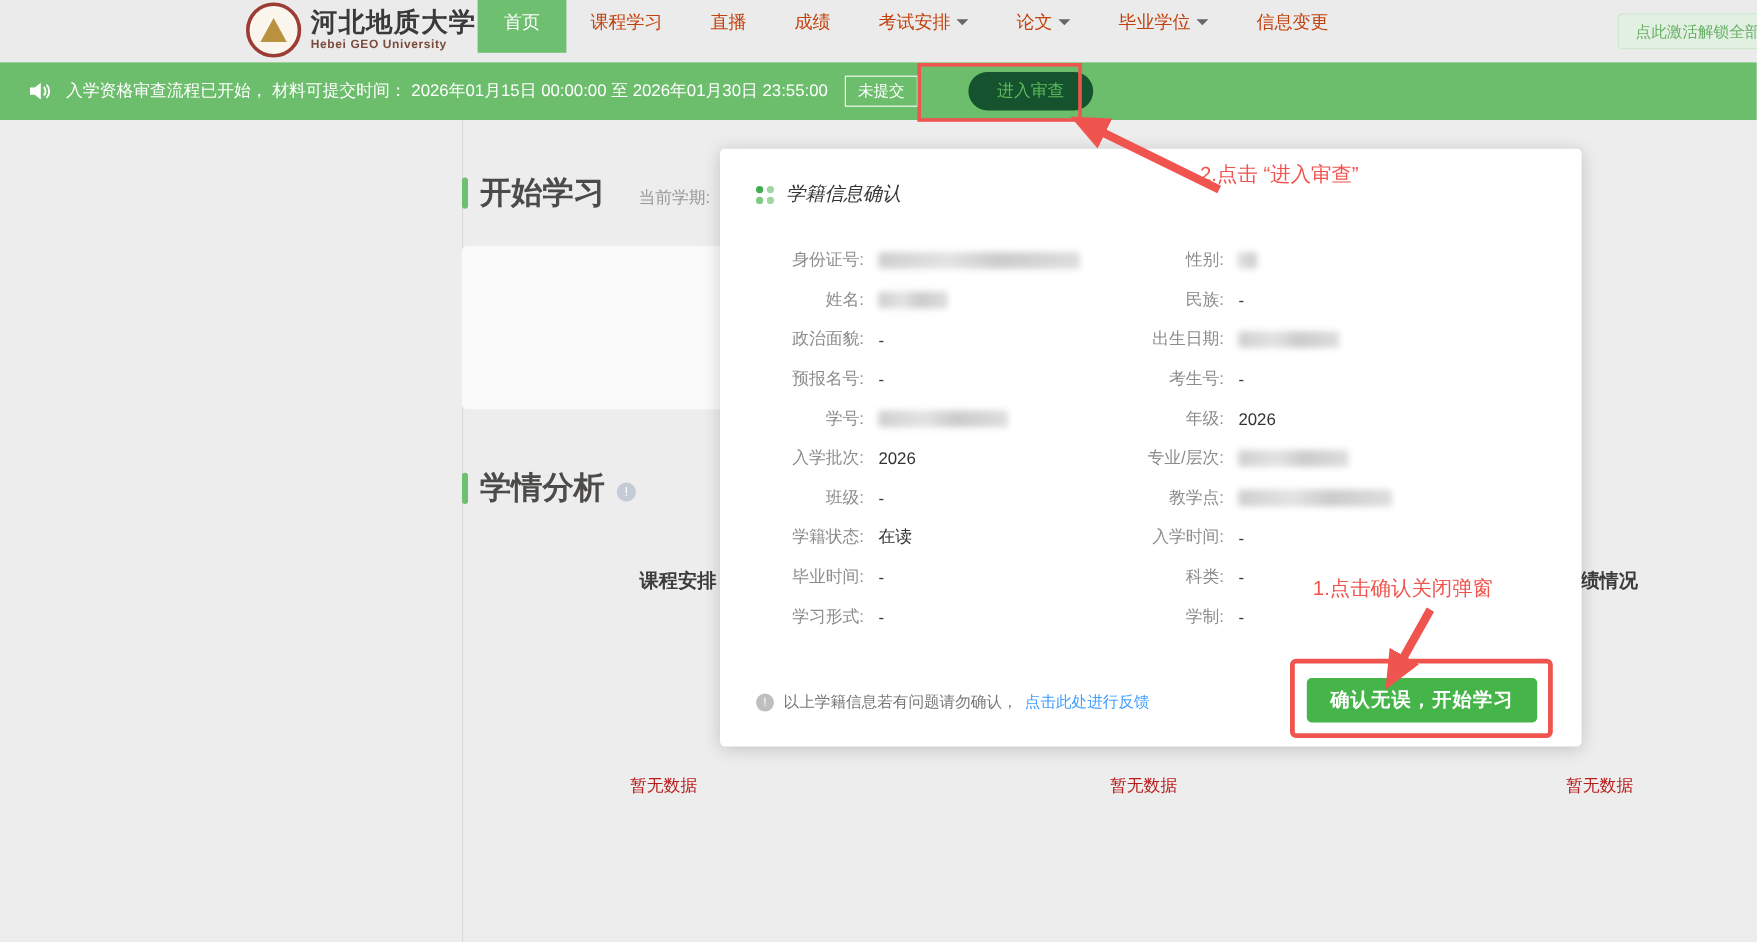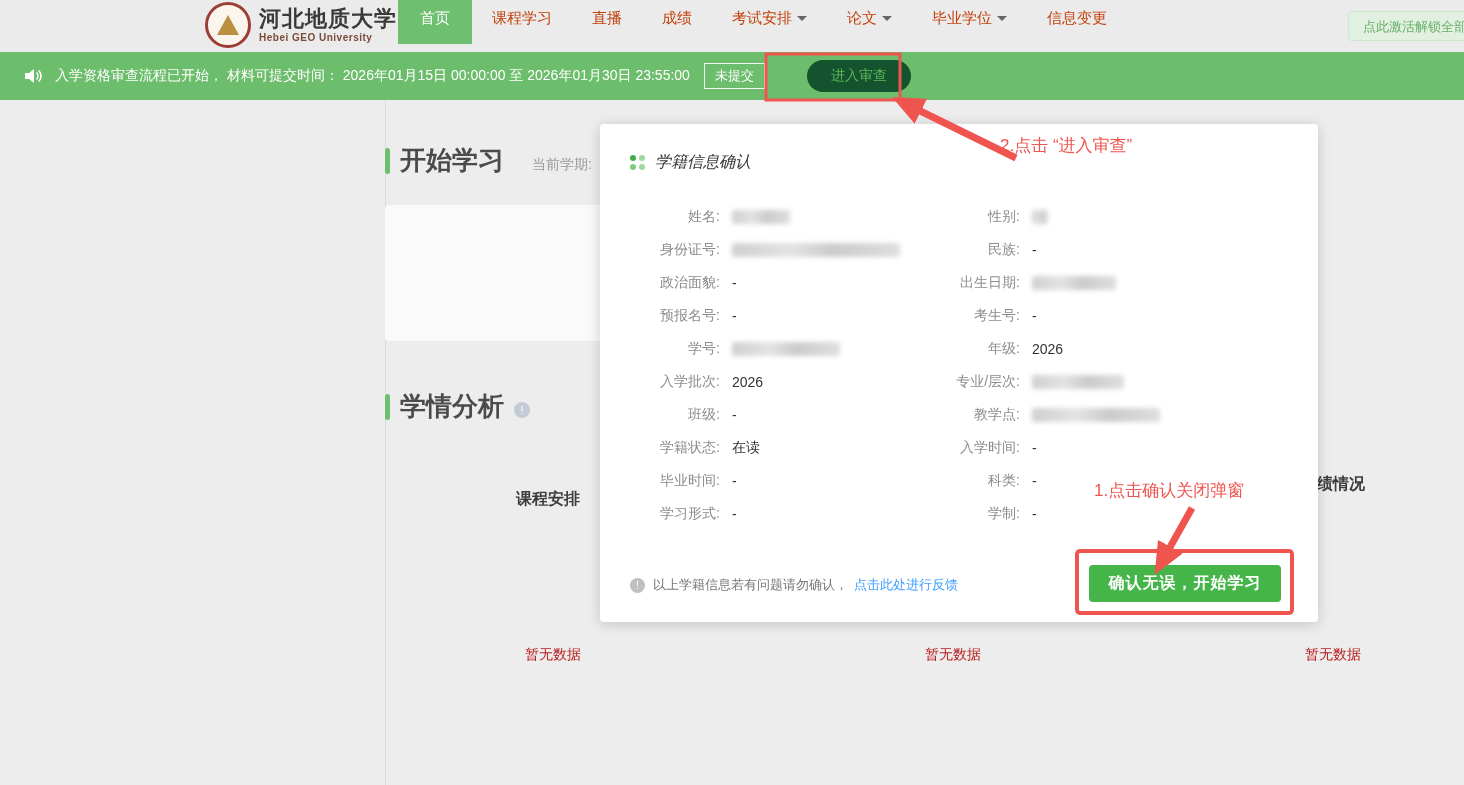--- a/index.html
+++ b/index.html
@@ -145,49 +145,49 @@
 </div>
 
 <div class="card1"></div>
 
 <div class="section-head" style="left:385px; top:389px;">
   <div class="green-bar"></div>
   <span class="section-title">学情分析</span>
   <span class="info-icon">!</span>
 </div>
 
-<div class="col-header" style="left:516px;margin-top:15px;">课程安排</div>
+<div class="col-header" style="left:533px;">课程安排</div>
 <div class="col-header" style="left:1301px;">成绩情况</div>
 
 <div class="no-data" style="left:525px;">暂无数据</div>
 <div class="no-data" style="left:925px;">暂无数据</div>
 <div class="no-data" style="left:1305px;">暂无数据</div>
 
 <div class="modal">
   <div class="modal-title-row">
     <span class="dots-icon">
         <i class="d1"></i>
         <i class="d2"></i>
         <i class="d3"></i>
         <i class="d4"></i>
       </span>
     <span class="modal-title">学籍信息确认</span>
   </div>
 
   <div class="form-col left">
     <div class="frow">
+        <span class="flabel">身份证号:</span>
+        <span class="fvalue">
+          <span class="mask" style="width:168px;"></span>
+        </span>
+      </div>
+    <div class="frow">
         <span class="flabel">姓名:</span>
         <span class="fvalue">
           <span class="mask" style="width:58px;"></span>
-        </span>
-      </div>
-    <div class="frow">
-        <span class="flabel">身份证号:</span>
-        <span class="fvalue">
-          <span class="mask" style="width:168px;"></span>
         </span>
       </div>
     <div class="frow">
         <span class="flabel">政治面貌:</span>
         <span class="fvalue">-</span>
       </div>
     <div class="frow">
         <span class="flabel">预报名号:</span>
         <span class="fvalue">-</span>
       </div>

